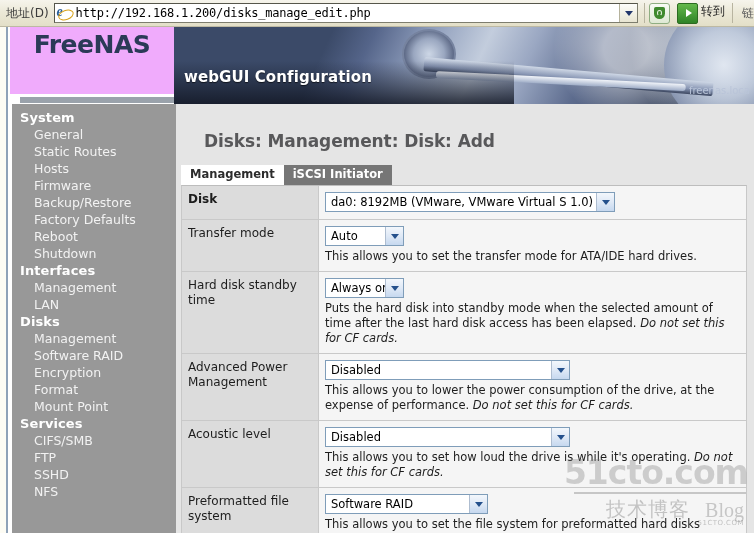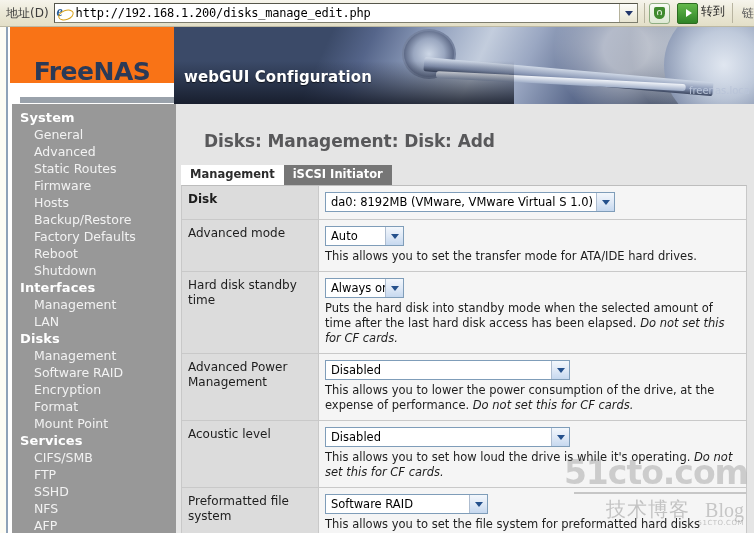--- a/index.html
+++ b/index.html
@@ -183,24 +183,24 @@
 
   
   #banner {
     position: absolute;
     left: 10px; top: 0;
     width: 744px; height: 77px;
   }
   .logo-box {
     position: absolute;
     left: 0; top: 0;
-    width: 164px; height: 56px;
-    background: #f97316;
+    width: 164px; height: 67px;
+    background: #f0abfc;
     display: flex;
-    align-items: flex-end;
+    align-items: flex-start;
     justify-content: center;
   }
   .logo-text {
     font-size: 25px;
     font-weight: bold;
     color: #2b3a57;
     letter-spacing: -0.5px;
     font-family: "DejaVu Sans", sans-serif;
     position: relative;
     top: 3px;
@@ -530,24 +530,23 @@
         <span class="disk-shadow"></span>
         <span class="banner-title">webGUI Configuration</span>
         <span class="banner-host">freenas.loca</span>
       </div>
     </div>
 
     <div id="sidebar">
 
       <div class="nav-group">System</div>
       <div class="nav-item">General</div>
-      <div class="nav-item">Advanced</div>
       <div class="nav-item">Static Routes</div>
+      <div class="nav-item">Hosts</div>
       <div class="nav-item">Firmware</div>
-      <div class="nav-item">Hosts</div>
       <div class="nav-item">Backup/Restore</div>
       <div class="nav-item">Factory Defaults</div>
       <div class="nav-item">Reboot</div>
       <div class="nav-item">Shutdown</div>
 
       <div class="nav-group">Interfaces</div>
       <div class="nav-item">Management</div>
       <div class="nav-item">LAN</div>
 
       <div class="nav-group">Disks</div>
@@ -555,21 +554,20 @@
       <div class="nav-item">Software RAID</div>
       <div class="nav-item">Encryption</div>
       <div class="nav-item">Format</div>
       <div class="nav-item">Mount Point</div>
 
       <div class="nav-group">Services</div>
       <div class="nav-item">CIFS/SMB</div>
       <div class="nav-item">FTP</div>
       <div class="nav-item">SSHD</div>
       <div class="nav-item">NFS</div>
-      <div class="nav-item">AFP</div>
 
     </div>
 
     <div id="content">
 
       <div class="page-title">Disks: Management: Disk: Add</div>
 
       <div class="tabbar">
         <div class="tab active">Management</div>
         <div class="tab inactive">iSCSI Initiator</div>
@@ -585,21 +583,21 @@
               <span class="selbox w-disk">
                 <span class="sel-text">da0: 8192MB (VMware, VMware Virtual S 1.0)</span>
                 <span class="sel-arrow">
                       <span class="tri"></span>
                     </span>
               </span>
             </td>
           </tr>
 
           <tr>
-            <td class="lbl">Advanced mode</td>
+            <td class="lbl">Transfer mode</td>
             <td class="fld">
               <span class="selbox w-small">
                 <span class="sel-text">Auto</span>
                 <span class="sel-arrow">
                       <span class="tri"></span>
                     </span>
               </span>
               <div class="desc">This allows you to set the transfer mode for ATA/IDE hard drives.</div>
             </td>
           </tr>

